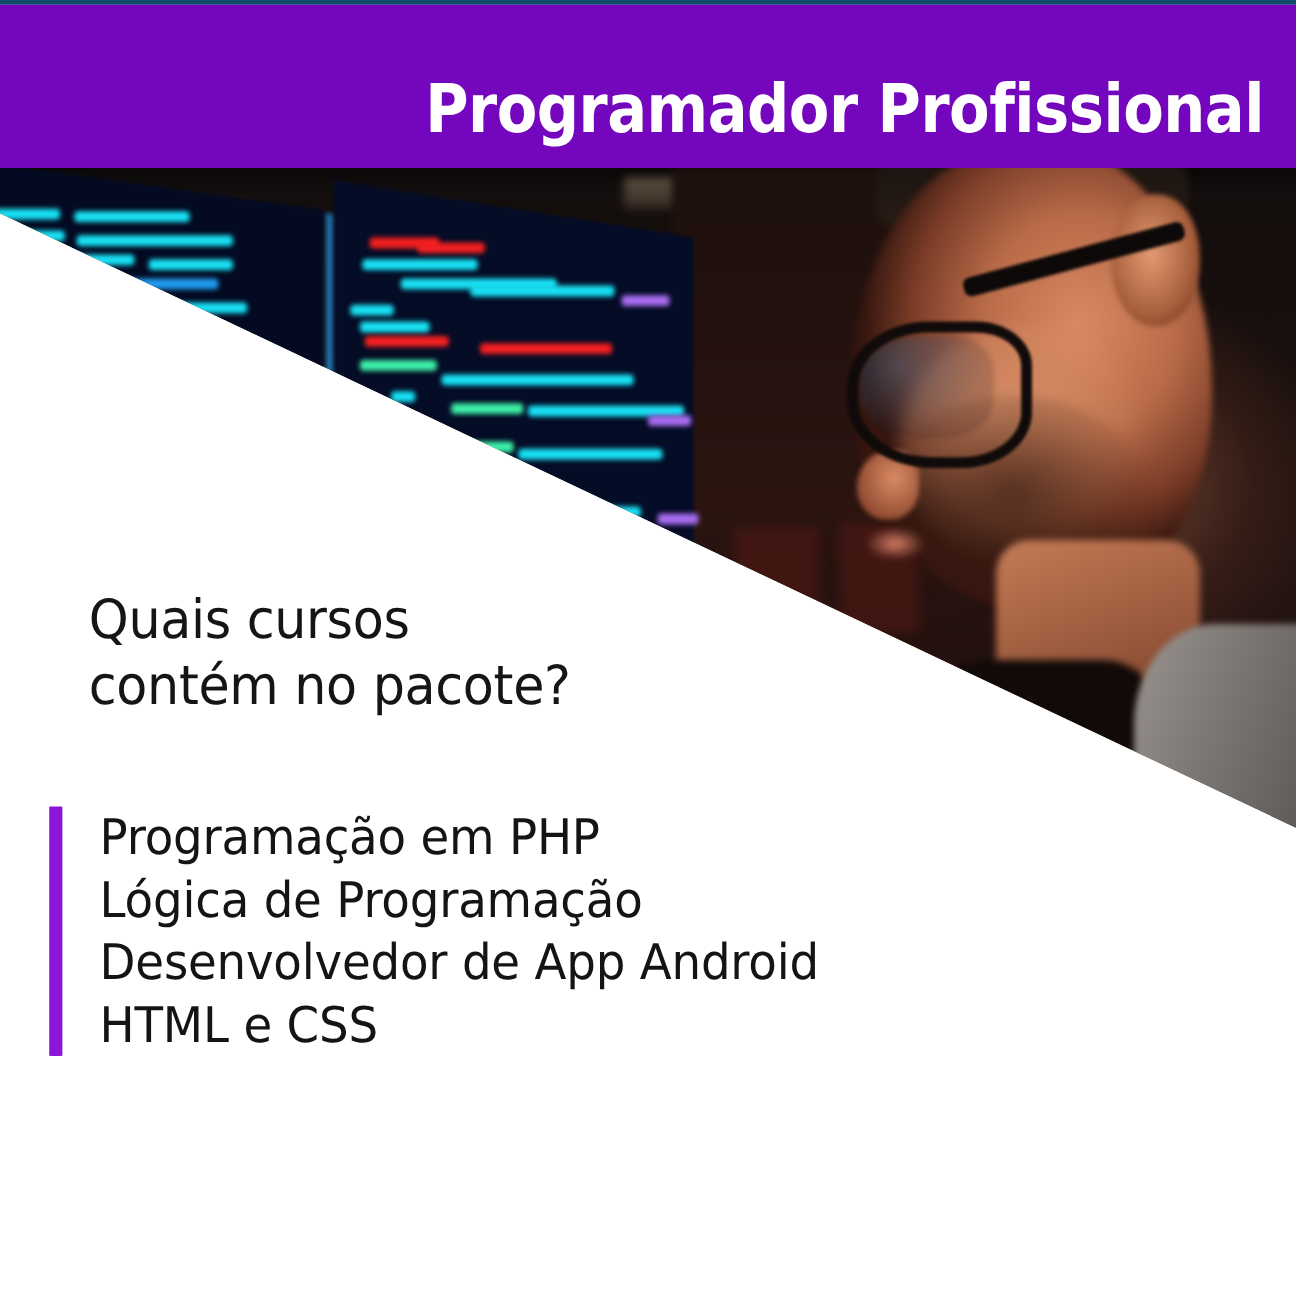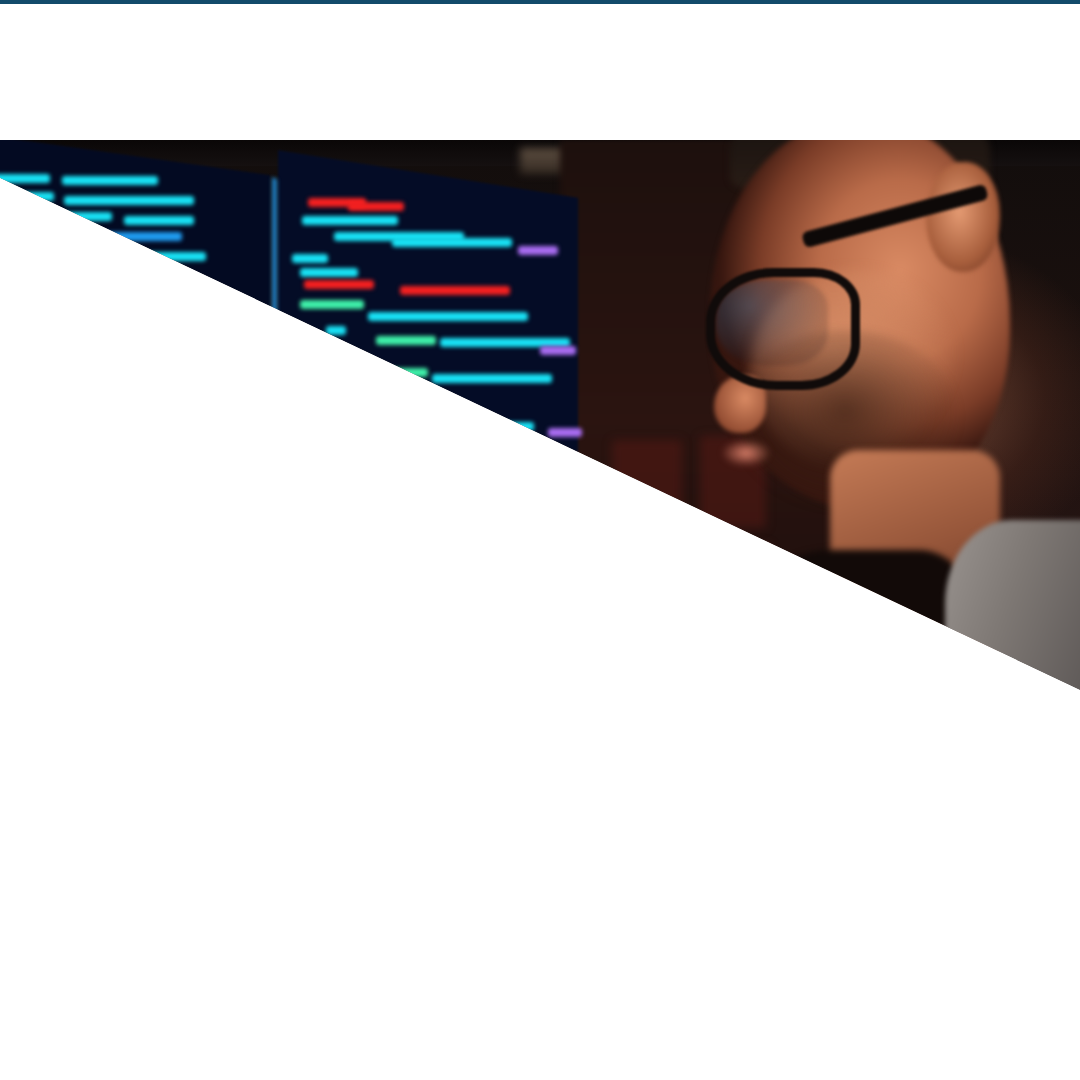--- a/index.html
+++ b/index.html
@@ -318,20 +318,23 @@
     transform-origin: left center;
   }
 </style>
 </head>
 <body>
 
 <div class="canvas">
 
   <div class="top-strip"></div>
 
+  <div class="header-band">
+    <div class="header-title">Programador Profissional</div>
+  </div>
 
   <div class="photo">
     <div class="photo-inner">
 
       <div class="scene-ceiling"></div>
       <div class="scene-wood"></div>
 
       <div class="wall"></div>
       <div class="shelf-box" style="left:612px; top:300px; width:70px; height:88px;"></div>
       <div class="shelf-box" style="left:700px; top:296px; width:66px; height:92px;"></div>
@@ -391,14 +394,30 @@
         <div class="neck"></div>
         <div class="shirt-dark"></div>
         <div class="shirt-gray"></div>
       </div>
 
     </div>
   </div>
 
   <div class="diagonal-white"></div>
 
+  <div class="content">
+
+    <div class="question">Quais cursos
+contém no pacote?</div>
+
+    <div class="course-block">
+      <div class="accent-bar"></div>
+      <ul class="course-list">
+        <li>Programação em PHP</li>
+        <li>Lógica de Programação</li>
+        <li>Desenvolvedor de App Android</li>
+        <li>HTML e CSS</li>
+      </ul>
+    </div>
+
+  </div>
 
 </div>
 
 </body></html>

